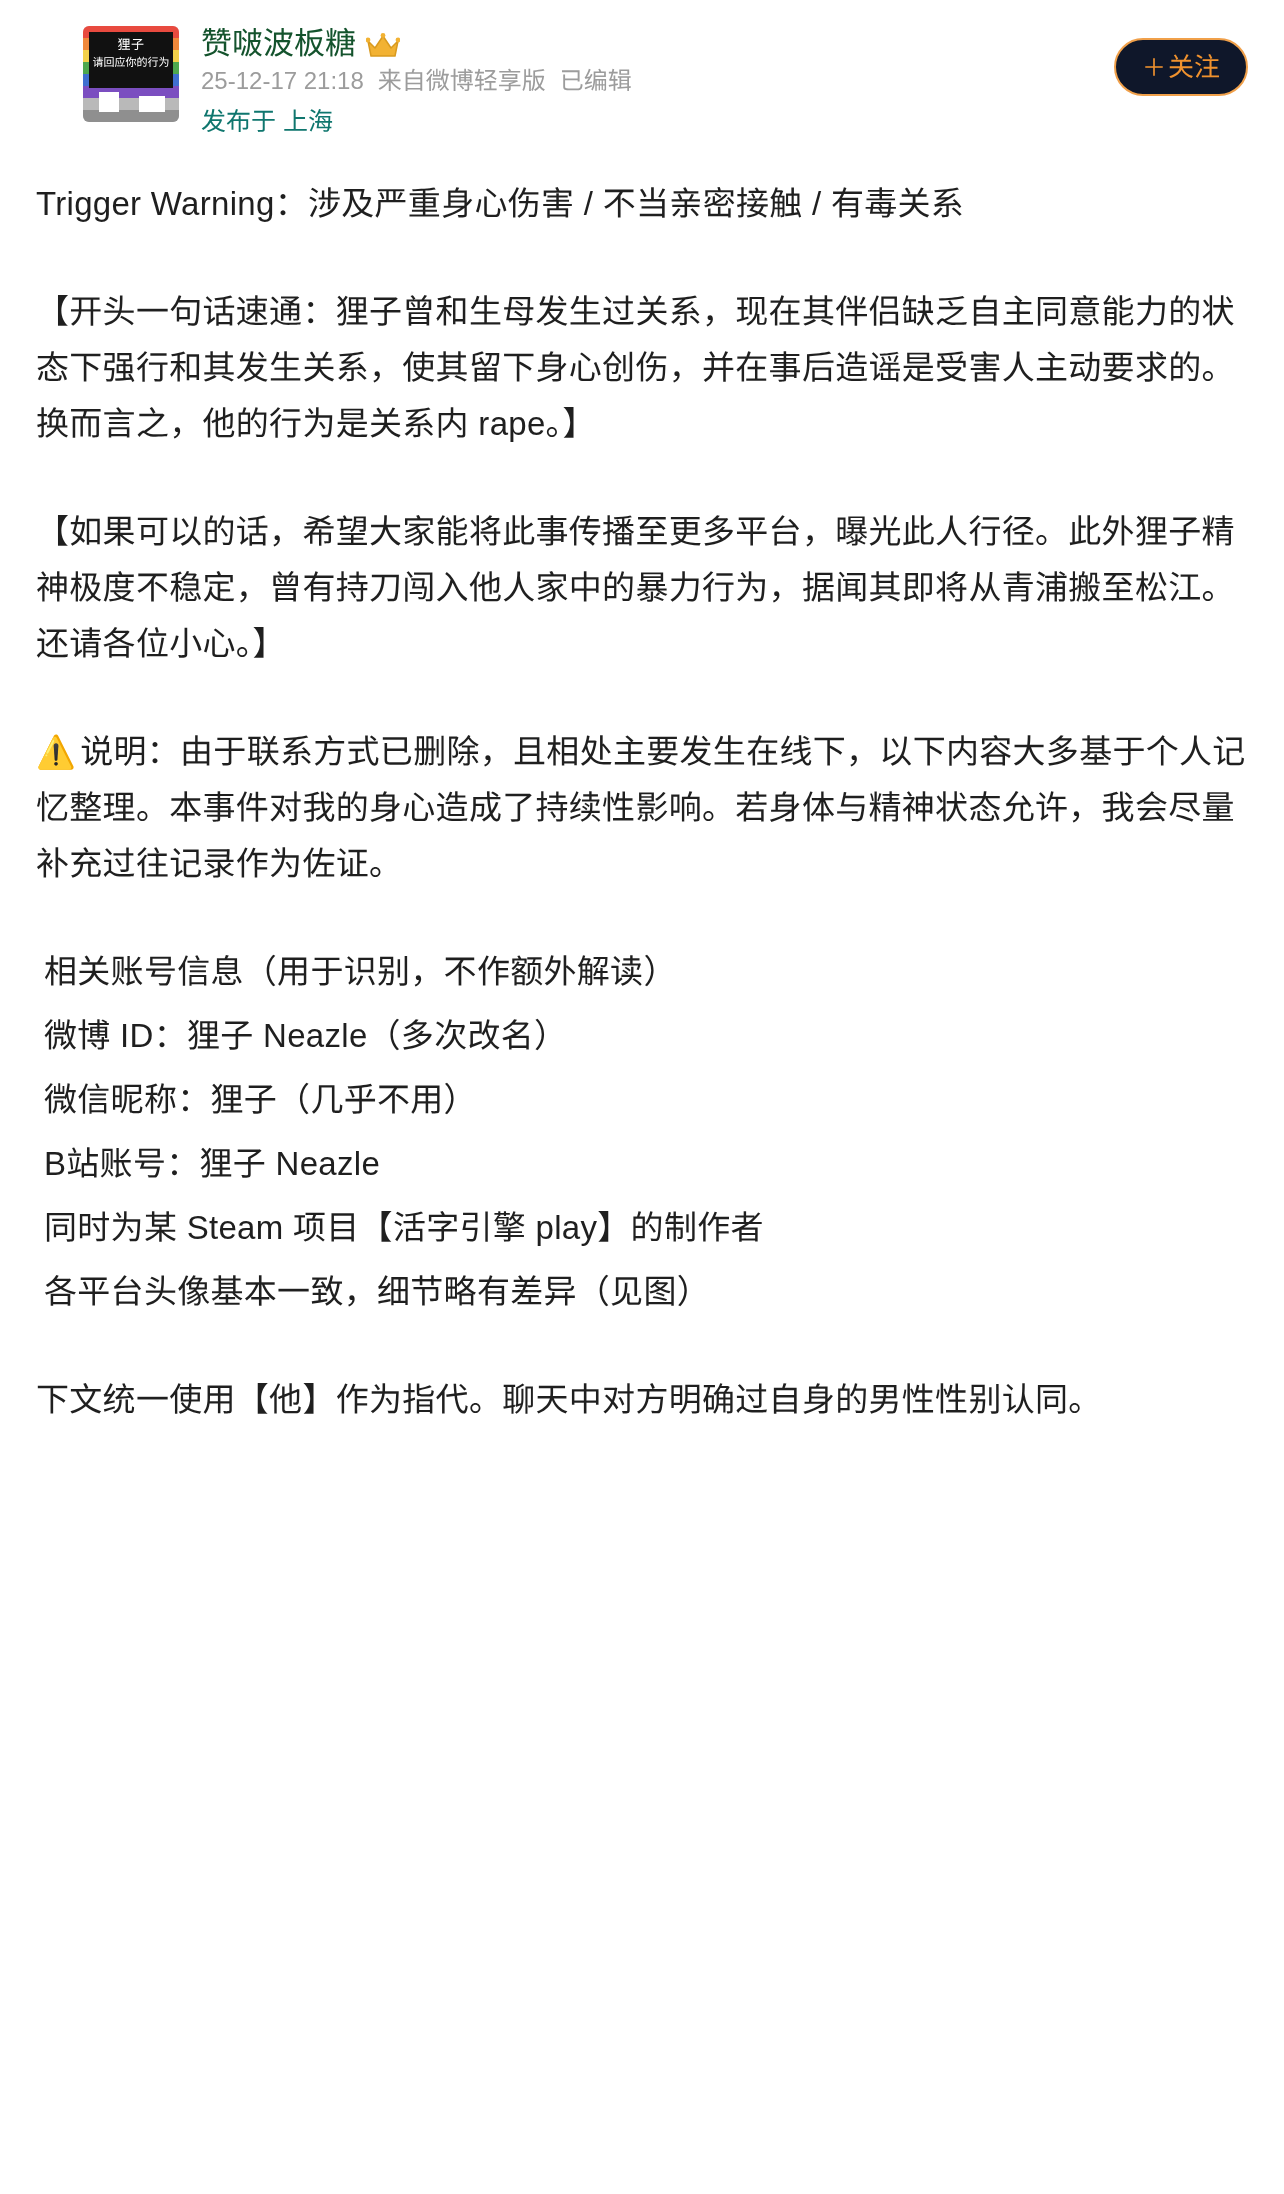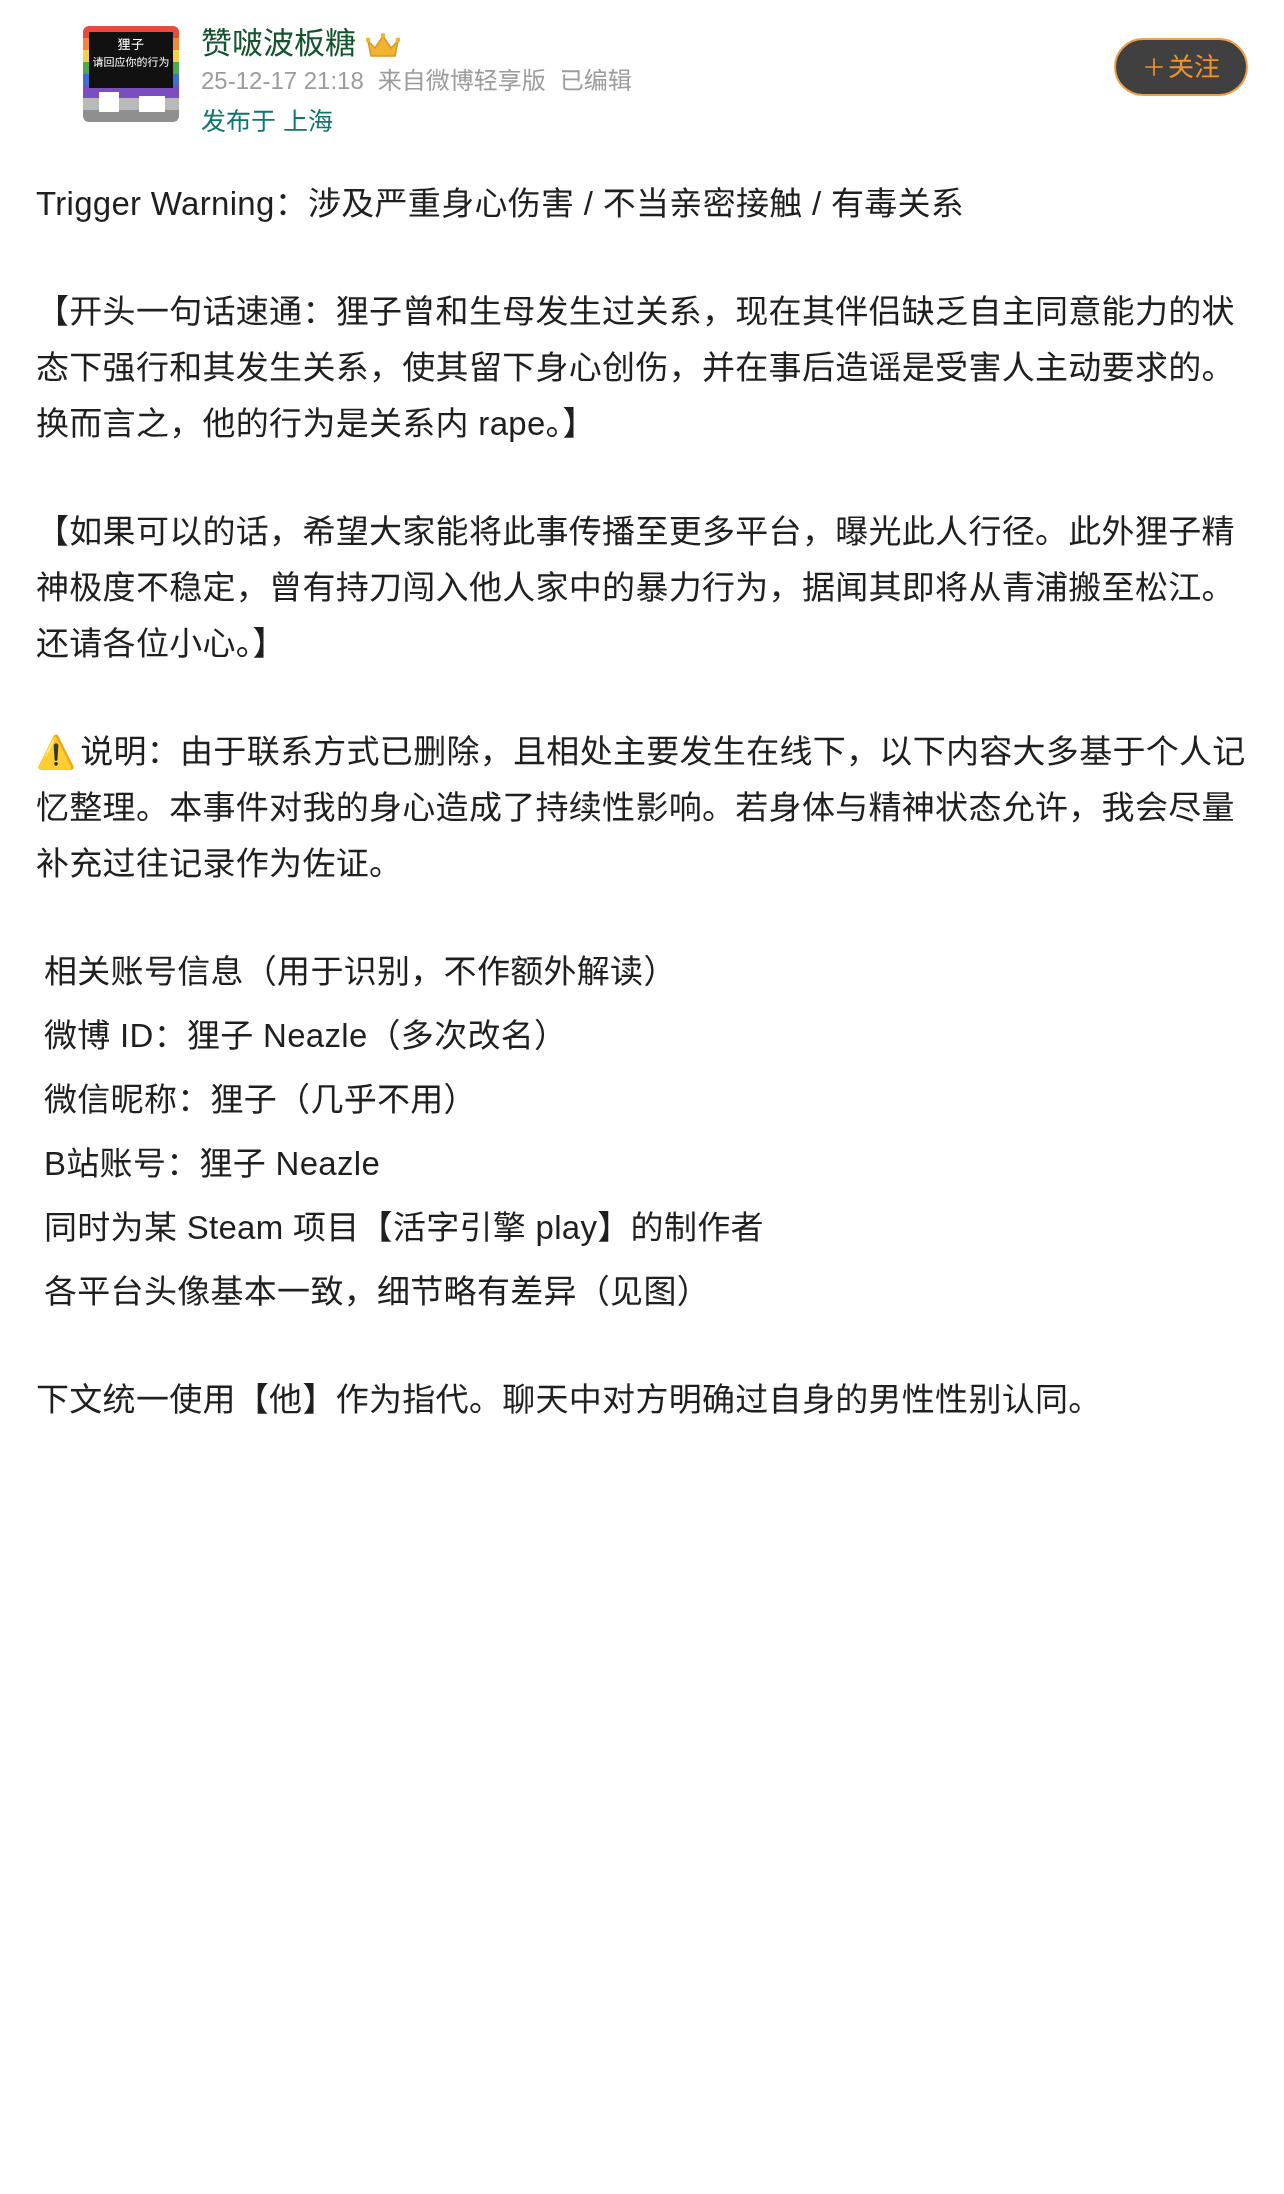--- a/index.html
+++ b/index.html
@@ -137,21 +137,21 @@
   .follow-btn {
     position: absolute;
     right: 0;
     top: 16px;
     border: 2px solid #f0a04a;
     color: #f0922e;
     border-radius: 40px;
     font-size: 26px;
     line-height: 1;
     padding: 14px 26px;
-    background: #404040;
+    background: #0f172a;
     white-space: nowrap;
     cursor: pointer;
   }
   .follow-btn .plus {
     font-size: 24px;
     margin-right: 2px;
   }
 
   
   .content {

